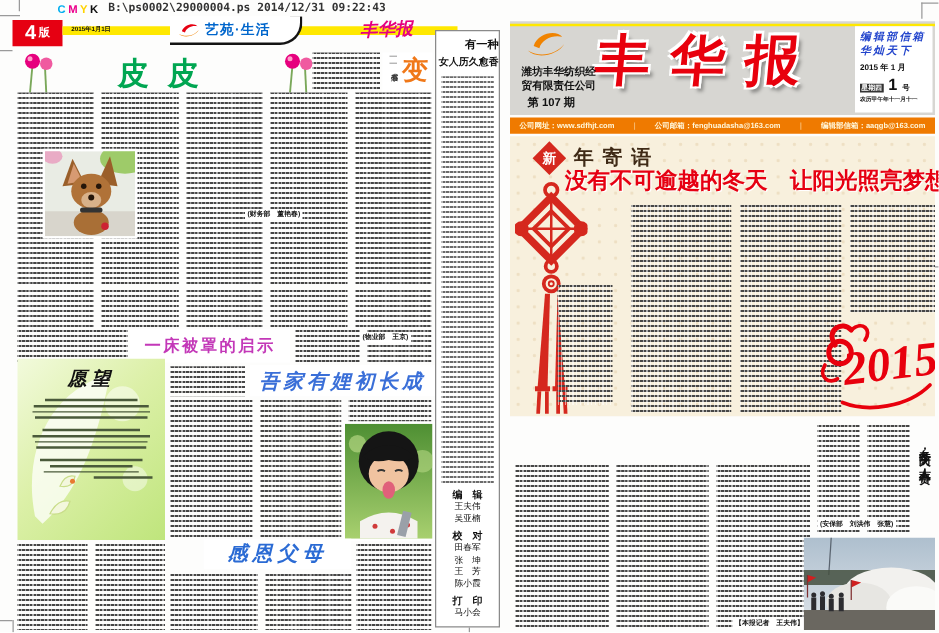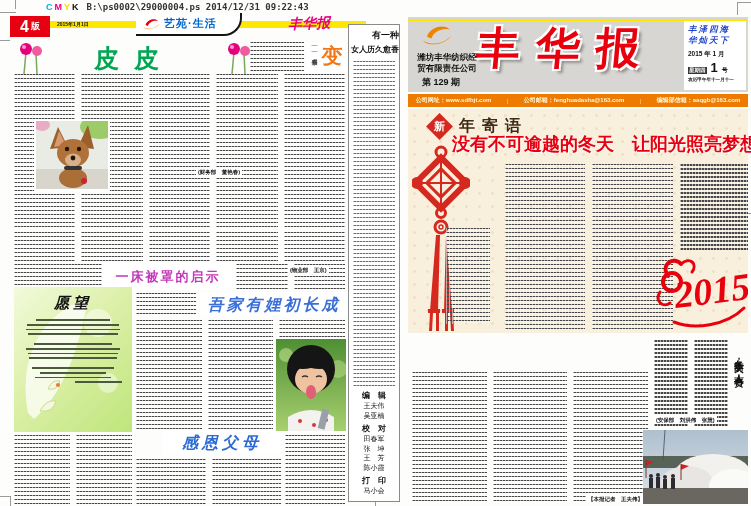--- a/index.html
+++ b/index.html
@@ -259,23 +259,23 @@
     <div class="abs ybar" style="left:0;top:2px;width:340px;height:2px"></div>
     <svg class="abs" style="left:12px;top:6px" width="34" height="22" viewBox="0 0 36 24">
       <path d="M7 15 C11 3 27 1 32 7 C24 5 14 9 12 17 Z" fill="#f08300"></path>
       <path d="M2 19 C12 25 26 23 34 13 C28 23 10 27 2 19 Z" fill="#f08300"></path>
     </svg>
     <div class="abs mh-title" style="left:68px;top:2px">丰华报</div>
     <div class="abs mh-company" style="left:4px;top:35px;width:70px">
       <div>潍坊丰华纺织经</div>
       <div>贸有限责任公司</div>
     </div>
-    <div class="abs" style="left:14px;top:59px;font-size:9px;font-weight:900;color:#111">第 129 期</div>
+    <div class="abs" style="left:14px;top:59px;font-size:9px;font-weight:900;color:#111">第 107 期</div>
     <div class="abs datebox" style="left:276px;top:4px;width:62px;height:69px">
-      <div class="slogan">丰泽四海</div>
+      <div class="slogan">编辑部信箱</div>
       <div class="slogan">华灿天下</div>
       <div style="font-size:6.5px;font-weight:900;margin-top:5px;color:#111">2015 年 1 月</div>
       <div style="display:flex;align-items:baseline;gap:4px;margin-top:1px">
         <span style="font-size:5.5px;font-weight:bold;background:#333;color:#fff;padding:0 1px">星期四</span>
         <span style="font-size:13px;font-weight:900;color:#111">1</span>
         <span style="font-size:6px;font-weight:bold;color:#111">号</span>
       </div>
       <div style="font-size:4.6px;font-weight:bold;margin-top:2px;color:#111">农历甲午年十一月十一</div>
     </div>
   </div>

